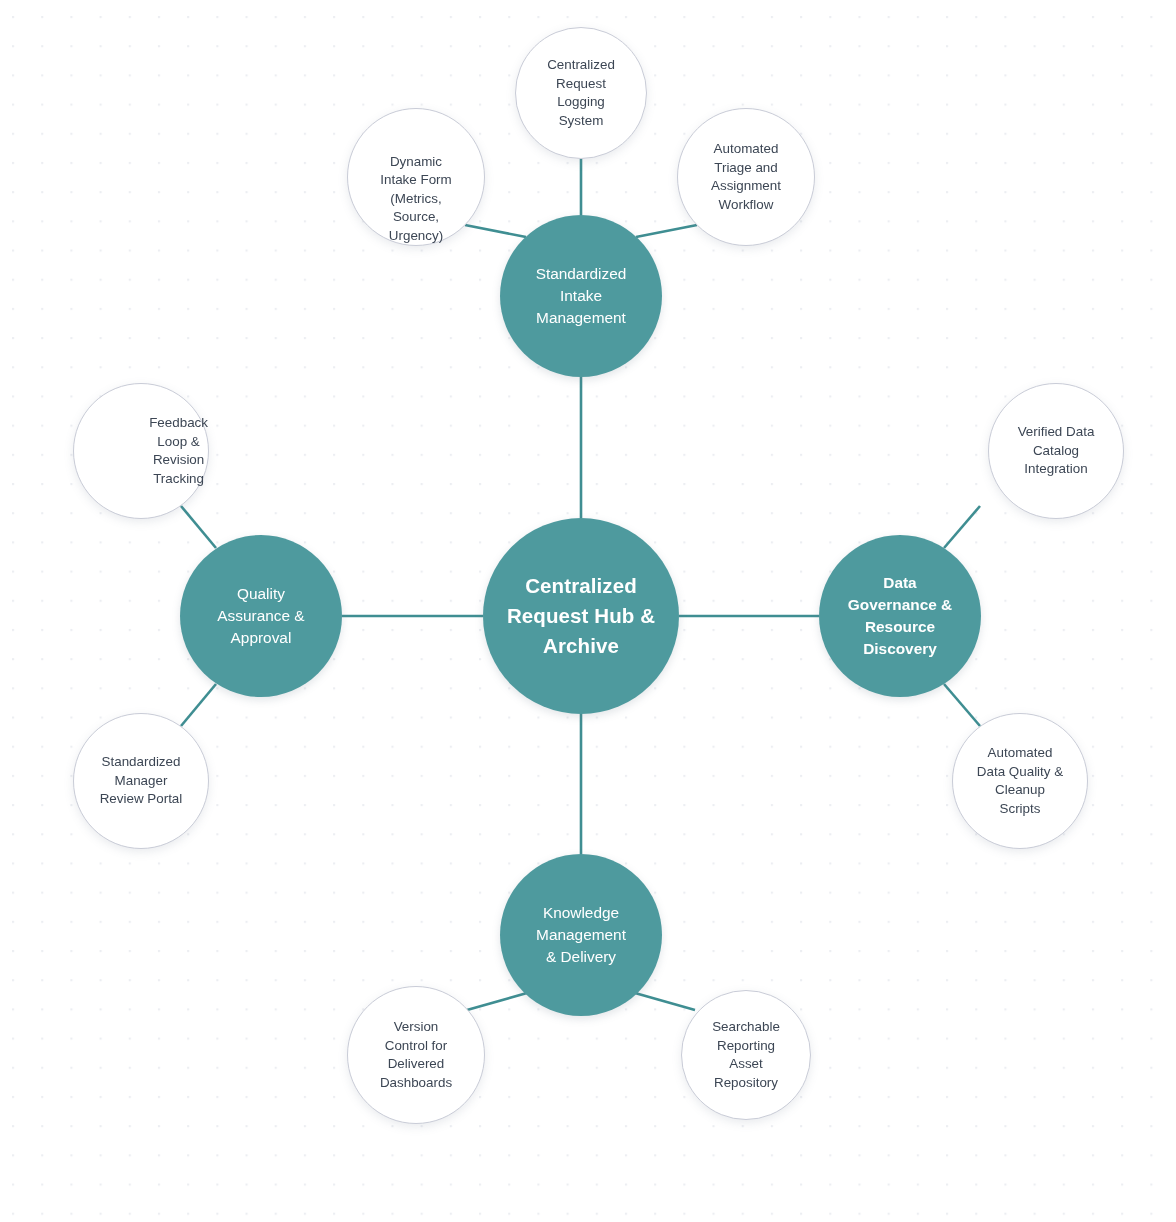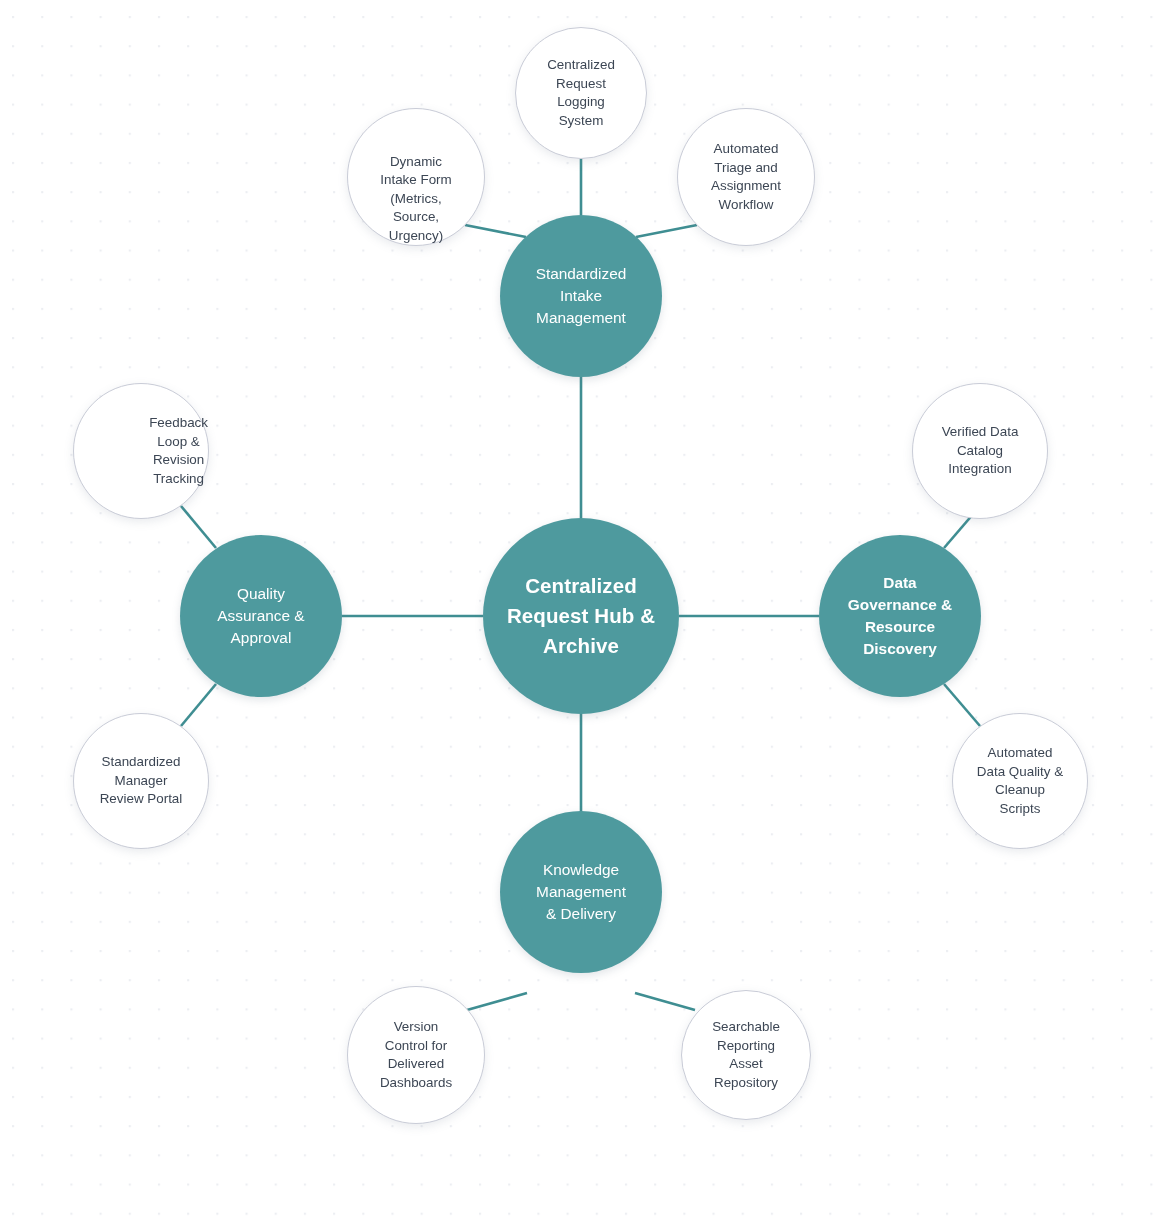--- a/index.html
+++ b/index.html
@@ -127,32 +127,32 @@
 Triage and
 Assignment
 Workflow</span>
       </div>
       <div class="node node-branch" style="left: 819px; top: 535px; width: 162px; height: 162px;">
         <span class="node-label" style="max-width: 139px; font-weight: bold;">Data
 Governance &amp;
 Resource
 Discovery</span>
       </div>
-      <div class="node node-leaf" style="left: 912px; top: 383px; width: 136px; height: 136px;">
+      <div class="node node-leaf" style="left: 988px; top: 383px; width: 136px; height: 136px;">
         <span class="node-label" style="max-width: 114px;">Verified Data
 Catalog
 Integration</span>
       </div>
       <div class="node node-leaf" style="left: 952px; top: 713px; width: 136px; height: 136px;">
         <span class="node-label" style="max-width: 114px;">Automated
 Data Quality &amp;
 Cleanup
 Scripts</span>
       </div>
-      <div class="node node-branch" style="left: 500px; top: 811px; width: 162px; height: 162px;">
+      <div class="node node-branch" style="left: 500px; top: 854px; width: 162px; height: 162px;">
         <span class="node-label" style="max-width: 139px;">Knowledge
 Management
 &amp; Delivery</span>
       </div>
       <div class="node node-leaf" style="left: 681px; top: 990px; width: 130px; height: 130px;">
         <span class="node-label" style="max-width: 109px;">Searchable
 Reporting
 Asset
 Repository</span>
       </div>

